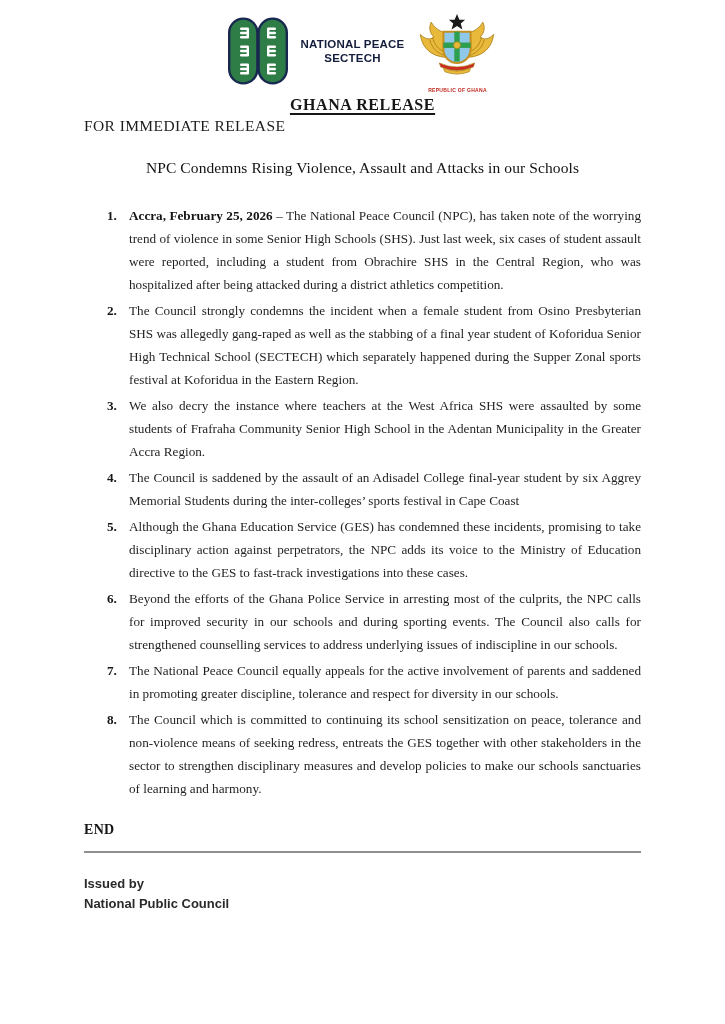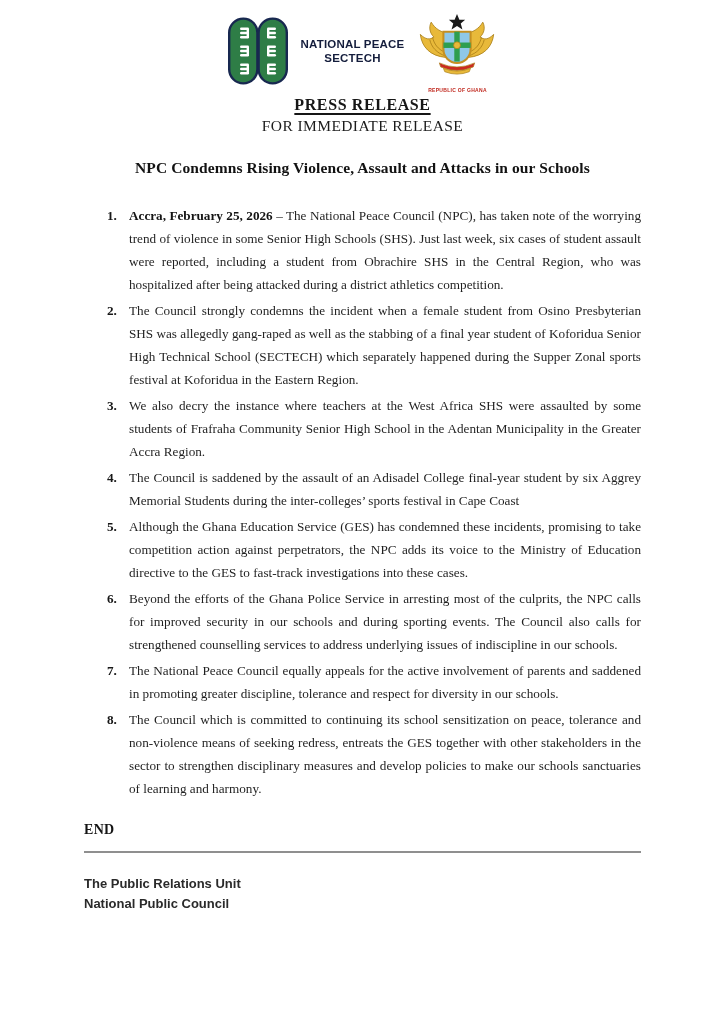--- a/index.html
+++ b/index.html
@@ -34,26 +34,26 @@
     font-size: 5px; font-weight: 700; color: #c0281e;
     letter-spacing: 0.3px; margin-top: 1px; white-space: nowrap;
   }
   .press-release {
     text-align: center; font-size: 16px; font-weight: 700;
     letter-spacing: 0.6px; margin-top: 2px;
     text-decoration: underline; text-underline-offset: 3px; text-decoration-thickness: 1.5px;
     color: #161616;
   }
   .immediate {
-    text-align: center; font-size: 15.5px; margin-top: 3px;
+    text-align: left; font-size: 15.5px; margin-top: 3px;
     letter-spacing: 0.4px; color: #1c1c1c;
   }
   
   .doc-title {
-    text-align: center; font-size: 15.5px; font-weight: 700;
+    text-align: center; font-size: 15.5px; font-weight: 400;
     margin-top: 24px; color: #121212; letter-spacing: 0.1px;
   }
   
   .items { margin-top: 27px; padding-left: 23px; }
   .item { display: flex; margin-bottom: 3px; }
   .item-num {
     flex: 0 0 22px; font-weight: 700; font-size: 13.2px; line-height: 23px;
     color: #171717;
   }
   .item-body {
@@ -161,21 +161,21 @@
             <g>
               <path d="M34,72 q26,12 52,0 l-2,6 q-24,10 -48,0 Z" fill="#cc2a22" stroke="#a97e16" stroke-width="1"></path>
               <path d="M40,80 q20,8 40,0 l-2,5 q-18,7 -36,0 Z" fill="#e8b93a" stroke="#a97e16" stroke-width="1"></path>
             </g>
           </svg>
         </span>
         <div class="coat-caption">REPUBLIC OF GHANA</div>
       </div>
     </div>
 
-    <div class="press-release">PRESS RELEASE</div>
+    <div class="press-release">GHANA RELEASE</div>
     <div class="immediate">FOR IMMEDIATE RELEASE</div>
   </header>
 
   <h1 class="doc-title">NPC Condemns Rising Violence, Assault and Attacks in our Schools</h1>
 
   <div class="items">
 
     <div class="item">
       <span class="item-num">1.</span>
       <span class="item-body"><b>Accra, February 25, 2026</b> <span>– The National Peace Council (NPC), has taken note of the worrying trend of violence in some Senior High Schools (SHS). Just last week, six cases of student assault were reported, including a student from Obrachire SHS in the Central Region, who was hospitalized after being attacked during a district athletics competition.</span></span>
@@ -191,21 +191,21 @@
       <span class="item-body">We also decry the instance where teachers at the West Africa SHS were assaulted by some students of Frafraha Community Senior High School in the Adentan Municipality in the Greater Accra Region.</span>
     </div>
 
     <div class="item">
       <span class="item-num">4.</span>
       <span class="item-body">The Council is saddened by the assault of an Adisadel College final-year student by six Aggrey Memorial Students during the inter-colleges’ sports festival in Cape Coast</span>
     </div>
 
     <div class="item">
       <span class="item-num">5.</span>
-      <span class="item-body">Although the Ghana Education Service (GES) has condemned these incidents, promising to take competition action against perpetrators, the NPC adds its voice to the Ministry of Education directive to the GES to fast-track investigations into these cases.</span>
+      <span class="item-body">Although the Ghana Education Service (GES) has condemned these incidents, promising to take disciplinary action against perpetrators, the NPC adds its voice to the Ministry of Education directive to the GES to fast-track investigations into these cases.</span>
     </div>
 
     <div class="item">
       <span class="item-num">6.</span>
       <span class="item-body">Beyond the efforts of the Ghana Police Service in arresting most of the culprits, the NPC calls for improved security in our schools and during sporting events. The Council also calls for strengthened counselling services to address underlying issues of indiscipline in our schools.</span>
     </div>
 
     <div class="item">
       <span class="item-num">7.</span>
       <span class="item-body">The National Peace Council equally appeals for the active involvement of parents and saddened in promoting greater discipline, tolerance and respect for diversity in our schools.</span>
@@ -215,17 +215,17 @@
       <span class="item-num">8.</span>
       <span class="item-body">The Council which is committed to continuing its school sensitization on peace, tolerance and non-violence means of seeking redress, entreats the GES together with other stakeholders in the sector to strengthen disciplinary measures and develop policies to make our schools sanctuaries of learning and harmony.</span>
     </div>
   </div>
 
   <div class="end-label">END</div>
 
   <hr class="divider">
 
   <div class="footer-block">
-    <div>The Public Relations Unit</div>
+    <div>Issued by</div>
     <div>National Public Council</div>
   </div>
 
 </div>
 
 </body></html>

